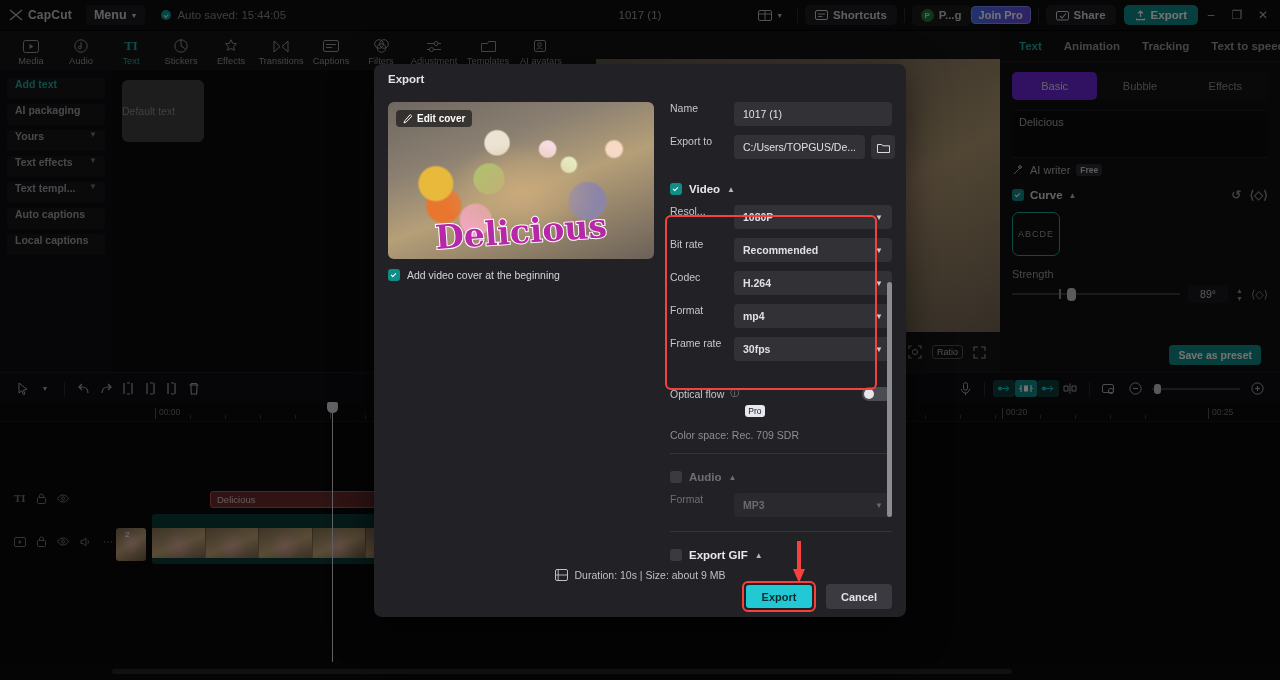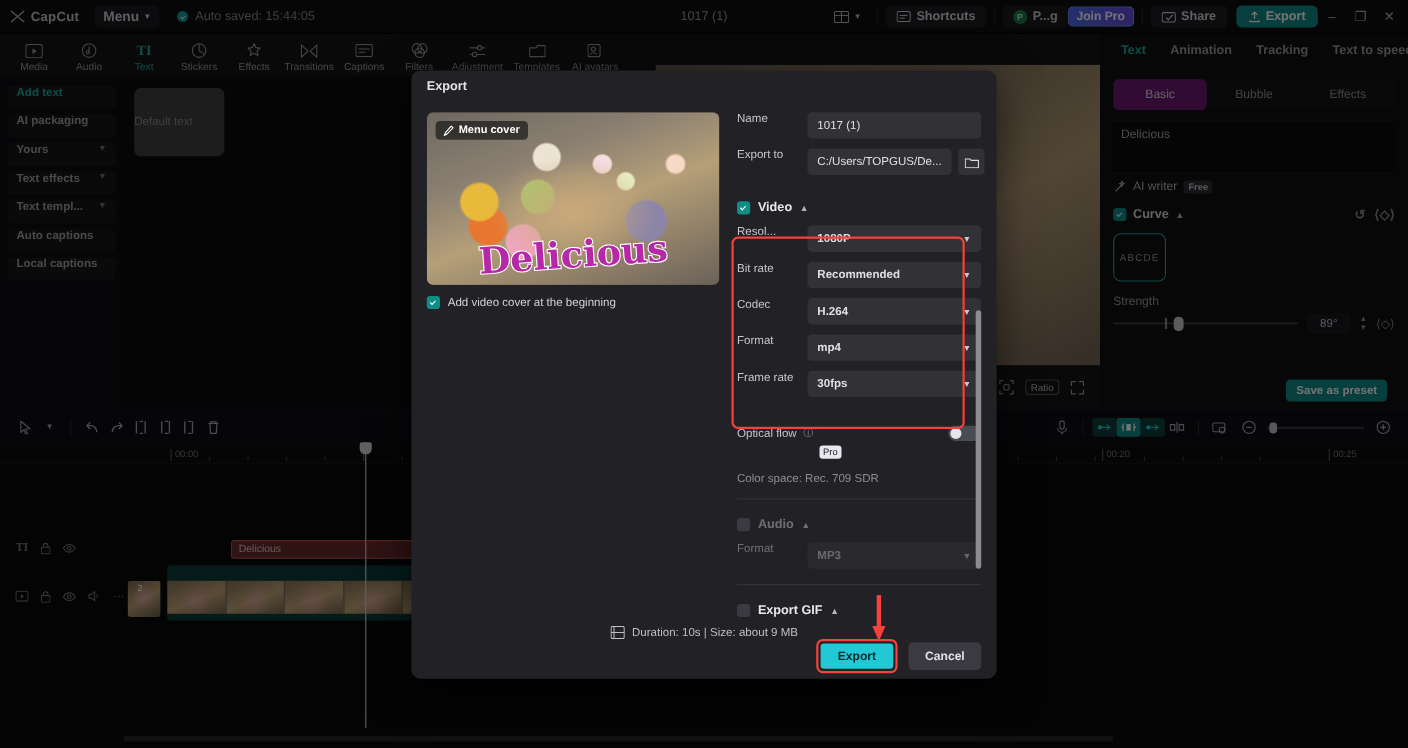--- a/index.html
+++ b/index.html
@@ -113,21 +113,21 @@
   .pc-ic { color:#9c9ca1; font-size:12px; display:flex; align-items:center; }
   .ratio-chip { border:1px solid #55555b; border-radius:3px; font-size:9px; padding:1px 4px; color:#b5b5ba; }
 
   
   .rightpanel { position:absolute; top:31px; left:1000px; width:280px; height:341px; background:#101013; }
   .rp-tabs { height:31px; display:flex; align-items:center; gap:0; padding:0 8px; border-bottom:1px solid #1c1c20; overflow:hidden; }
   .rp-tab { font-size:11.5px; color:#9a9aa0; padding:0 11px; white-space:nowrap; font-weight:bold; }
   .rp-tab.active { color:#20a9a0; }
   .rp-sub { height:28px; margin:10px 12px 0; display:flex; background:#141417; border-radius:5px; }
   .rp-subtab { flex:1; display:flex; align-items:center; justify-content:center; font-size:11px; color:#93939a; border-radius:5px; }
-  .rp-subtab.active { background:#701a75; color:#dcdce0; }
+  .rp-subtab.active { background:#6d28d9; color:#dcdce0; }
   .rp-textarea {
     margin:10px 12px 0; height:48px; background:#0c0c0e; border-top:1px solid #1e1e22; border-bottom:1px solid #1e1e22;
     font-size:11px; color:#a8a8ad; padding:5px 7px;
   }
   .rp-aiwriter { margin:6px 12px 0; display:flex; align-items:center; gap:6px; font-size:11px; color:#b2b2b8; }
   .tag-free { font-size:8.5px; background:#2d2d33; color:#c9c9cf; border-radius:3px; padding:1px 4px; font-weight:bold; }
   .rp-section { margin:12px 12px 0; display:flex; align-items:center; gap:6px; font-size:11.5px; font-weight:bold; color:#dadade; }
   .cb {
     width:12px; height:12px; border-radius:3px; background:#0f8d87; position:relative; flex:none;
   }
@@ -784,21 +784,21 @@
     <div class="dlg-body">
 
       <div class="cover-wrap">
         <div class="cover-img">
           <div class="edit-cover">
             <span>
               <svg width="10" height="10" viewBox="0 0 10 10">
                   <path d="M1 9l1-2.4L7.2.6l1.6 1.6L3.4 7.9z" stroke="#fff" fill="none"></path>
                 </svg>
             </span>
-            <span>Menu cover</span>
+            <span>Edit cover</span>
           </div>
           <div class="cover-word">Delicious</div>
         </div>
         <div class="cover-check">
           <span class="cb"></span>
           <span>Add video cover at the beginning</span>
         </div>
       </div>
 
       <div class="settings">

